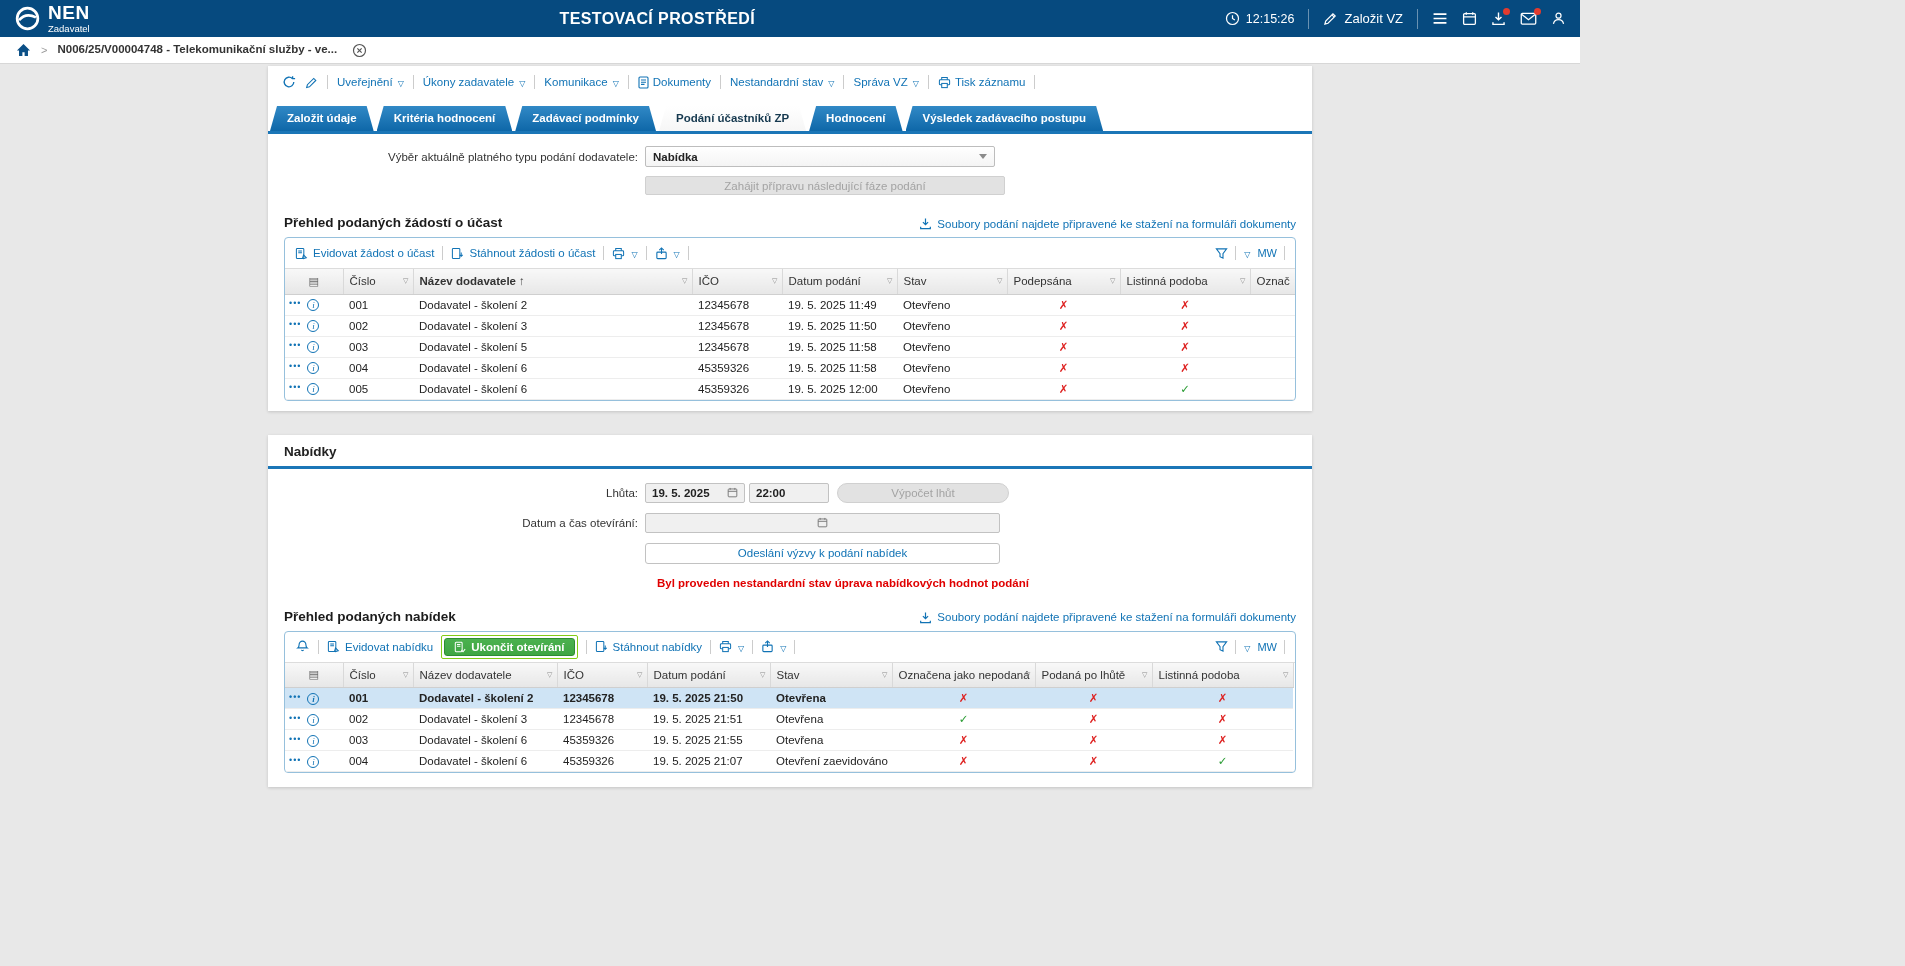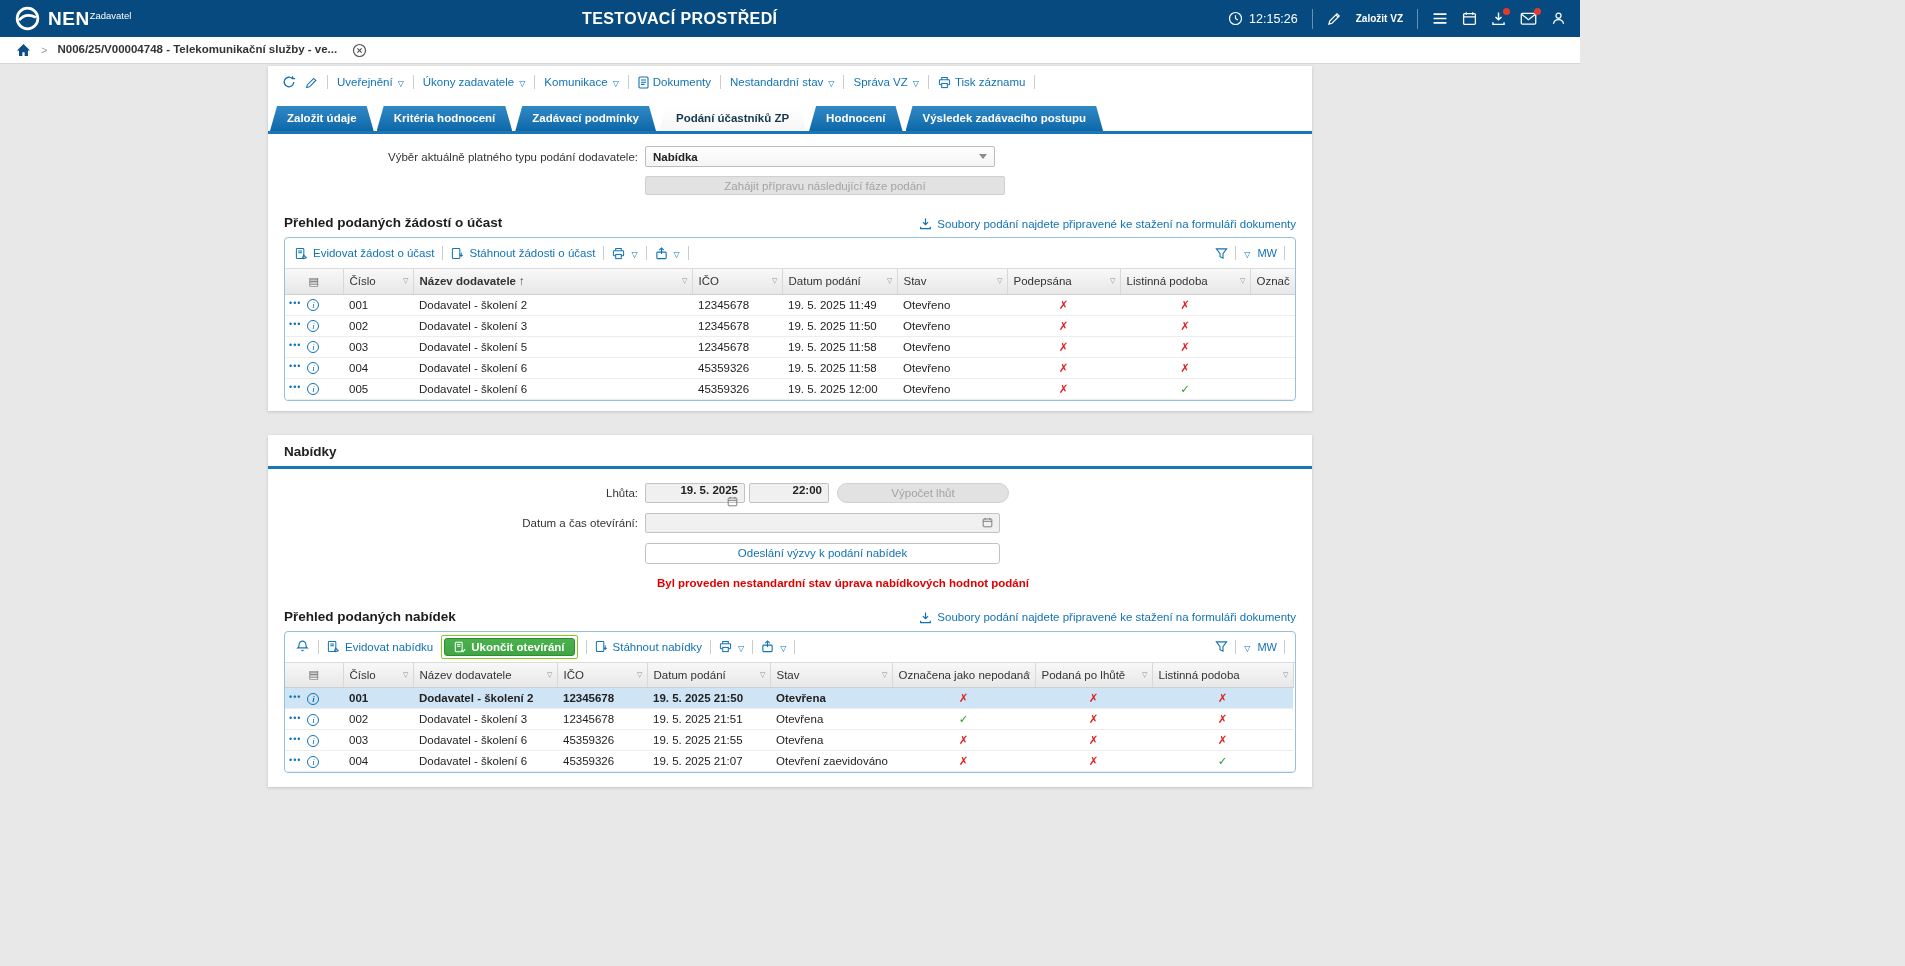--- a/index.html
+++ b/index.html
@@ -11,29 +11,29 @@
   body{
     width:1905px;height:966px;overflow:hidden;background:#e8e8e8;
     font-family:"Liberation Sans","DejaVu Sans",sans-serif;color:#222;font-size:11.5px;
   }
   svg{display:block;}
 
   
   .app-chrome{width:1580px;}
   .topbar{height:37px;background:var(--topbar);display:flex;align-items:center;padding:0 14px;color:#fff;}
   .brand{display:flex;align-items:center;gap:7px;cursor:pointer;}
-  .brand-text{display:flex;line-height:1;}
+  .brand-text{display:flex;flex-direction:column;line-height:1;}
   .brand-name{font-size:19px;font-weight:bold;letter-spacing:.5px;}
   .brand-sub{font-size:9.5px;margin-top:2px;}
   .env-title{flex:1;text-align:center;font-size:16px;font-weight:bold;letter-spacing:.4px;}
   .top-right{display:flex;align-items:center;gap:14px;}
   .clockwrap{display:flex;gap:6px;align-items:center;font-size:12.5px;}
   .tsep{width:1px;height:20px;background:rgba(255,255,255,.4);}
-  .create-vz{display:flex;gap:14px;align-items:center;background:none;border:none;color:#fff;
-    font-weight:bold;font-size:10px;font-family:inherit;cursor:pointer;padding:0;}
+  .create-vz{display:flex;gap:6px;align-items:center;background:none;border:none;color:#fff;
+    font-weight:normal;font-size:13px;font-family:inherit;cursor:pointer;padding:0;}
   .icon-btn{position:relative;background:none;border:none;padding:0;color:#fff;cursor:pointer;display:flex;}
   .badge{position:absolute;top:-3px;right:-4px;width:7px;height:7px;border-radius:50%;background:#e23b2e;}
 
   .breadcrumb{height:27px;background:#fff;display:flex;align-items:center;gap:10px;padding:0 16px;
     border-bottom:1px solid #d7d7d7;width:1580px;}
   .bc-home{color:#0b4f86;display:flex;cursor:pointer;}
   .bc-sep{color:#999;font-size:11px;}
   .bc-item{font-size:11.5px;font-weight:bold;color:#333;display:flex;align-items:flex-start;gap:15px;cursor:pointer;}
   .bc-close{color:#555;display:flex;cursor:pointer;}
 
@@ -94,21 +94,21 @@
     color:var(--accent);font-size:9px;line-height:11px;text-align:center;margin-left:6px;
     font-family:"Liberation Serif","DejaVu Serif",serif;font-style:italic;cursor:pointer;}
   .mark{text-align:center;font-weight:bold;}
   .mark-x{color:var(--red);}
   .mark-ok{color:var(--ok-green);}
   tr.selected td{background:var(--selected-row);font-weight:bold;}
 
   .nab-heading{font-size:13.5px;font-weight:bold;padding:9px 16px 7px;border-bottom:3px solid #1b76b7;}
   .form-row{display:flex;align-items:center;margin-top:10px;}
   .input{border:1px solid #c2c2c2;background:#f0f0f0;border-radius:2px;height:20px;display:flex;
-    align-items:flex-end;padding:0 6px;font-weight:bold;color:#222;flex-direction:column;}
+    align-items:center;padding:0 6px;font-weight:bold;color:#222;}
   .inp-date{width:100px;justify-content:space-between;}
   .inp-time{width:80px;margin-left:4px;}
   .inp-open{width:355px;justify-content:center;}
   .cal-ic{color:#777;display:flex;}
   .btn-calc{width:172px;height:20px;margin-left:8px;background:#e2e2e2;border:1px solid #d0d0d0;
     color:#a3a3a3;font-size:11.5px;font-family:inherit;border-radius:10px;}
   .btn-send{display:block;margin:10px 0 0 377px;width:355px;height:21px;background:#fff;
     border:1px solid #c2c2c2;border-radius:3px;color:var(--accent);font-size:11.5px;font-family:inherit;cursor:pointer;}
   .warning{margin:13px 0 0 377px;color:var(--warning-red);font-weight:bold;padding-left:12px;}
 

